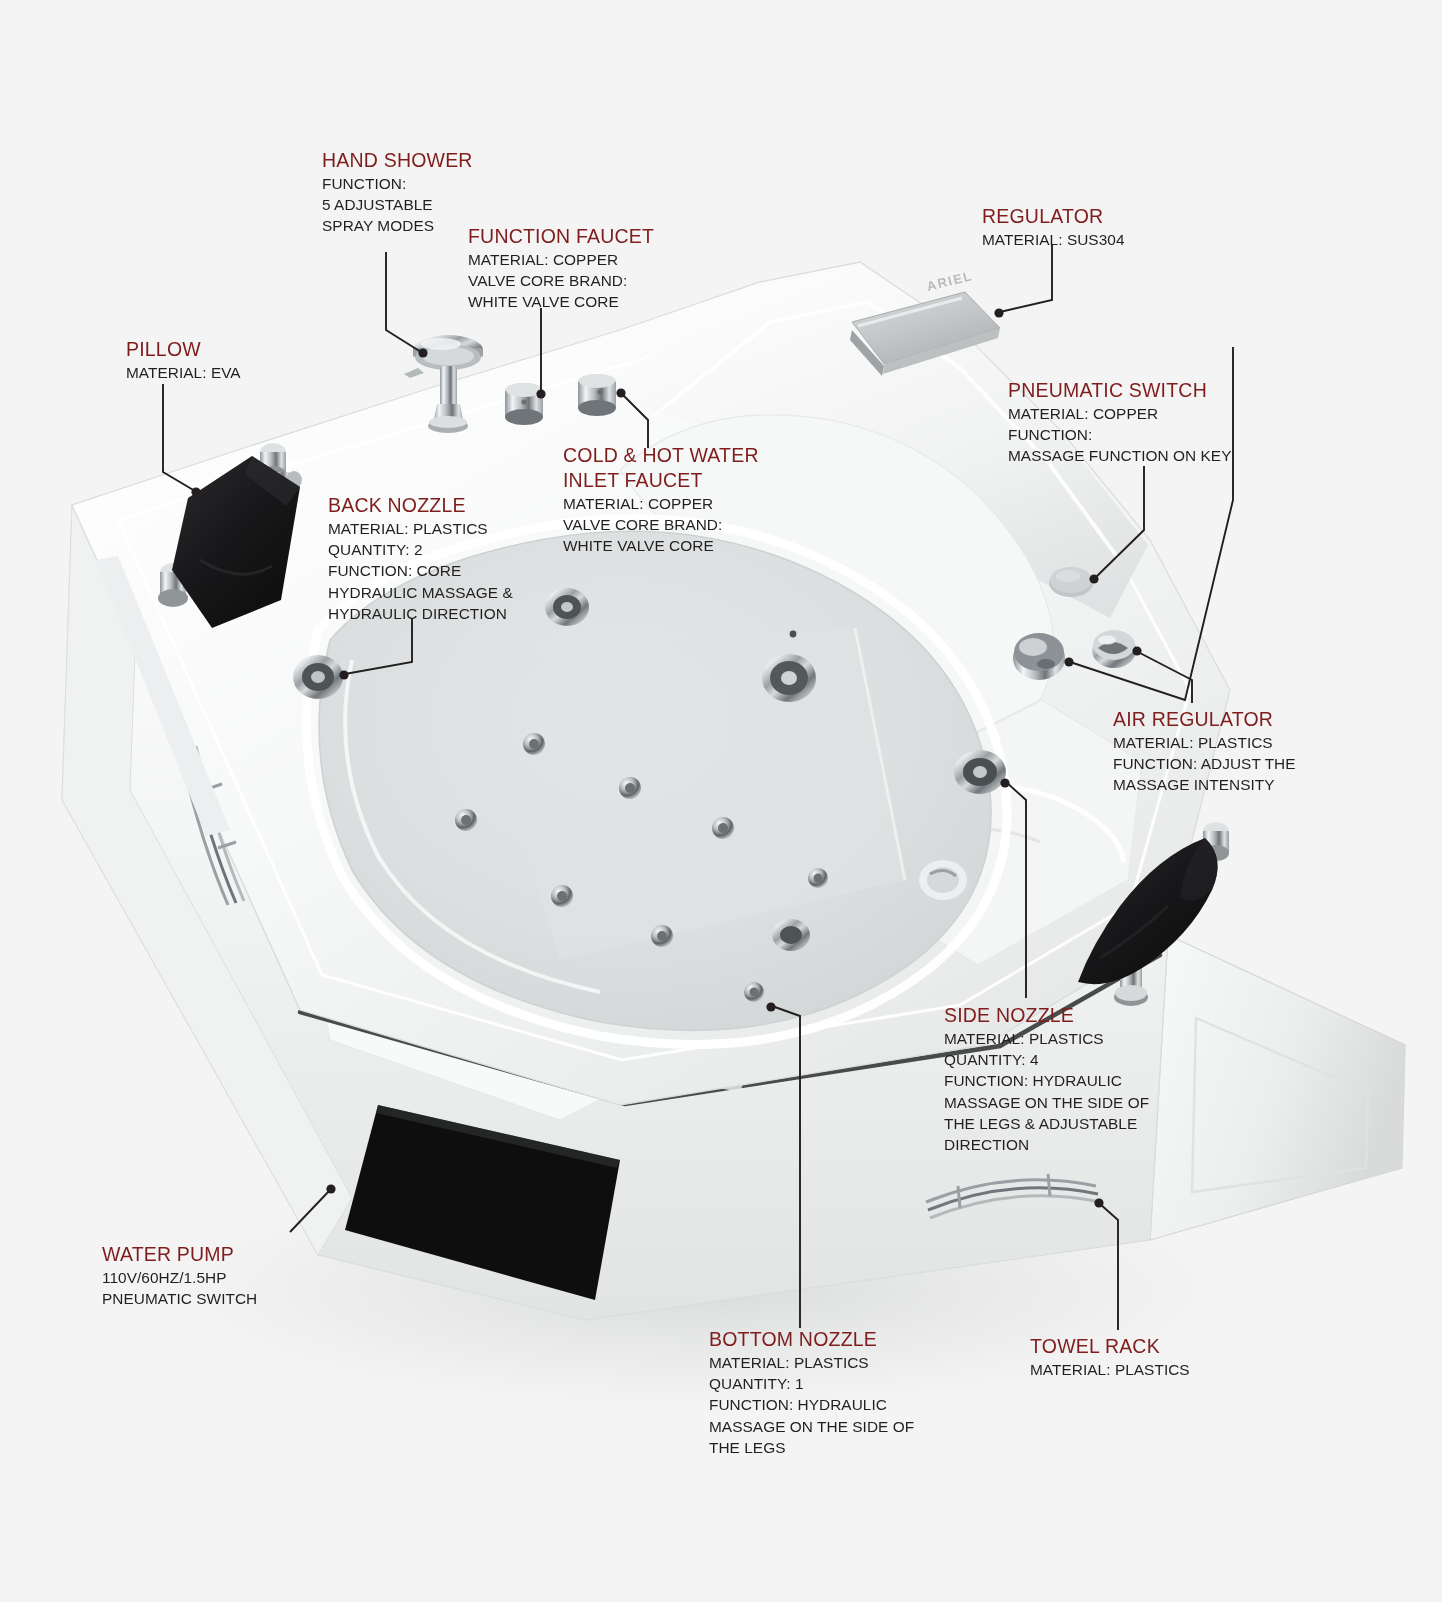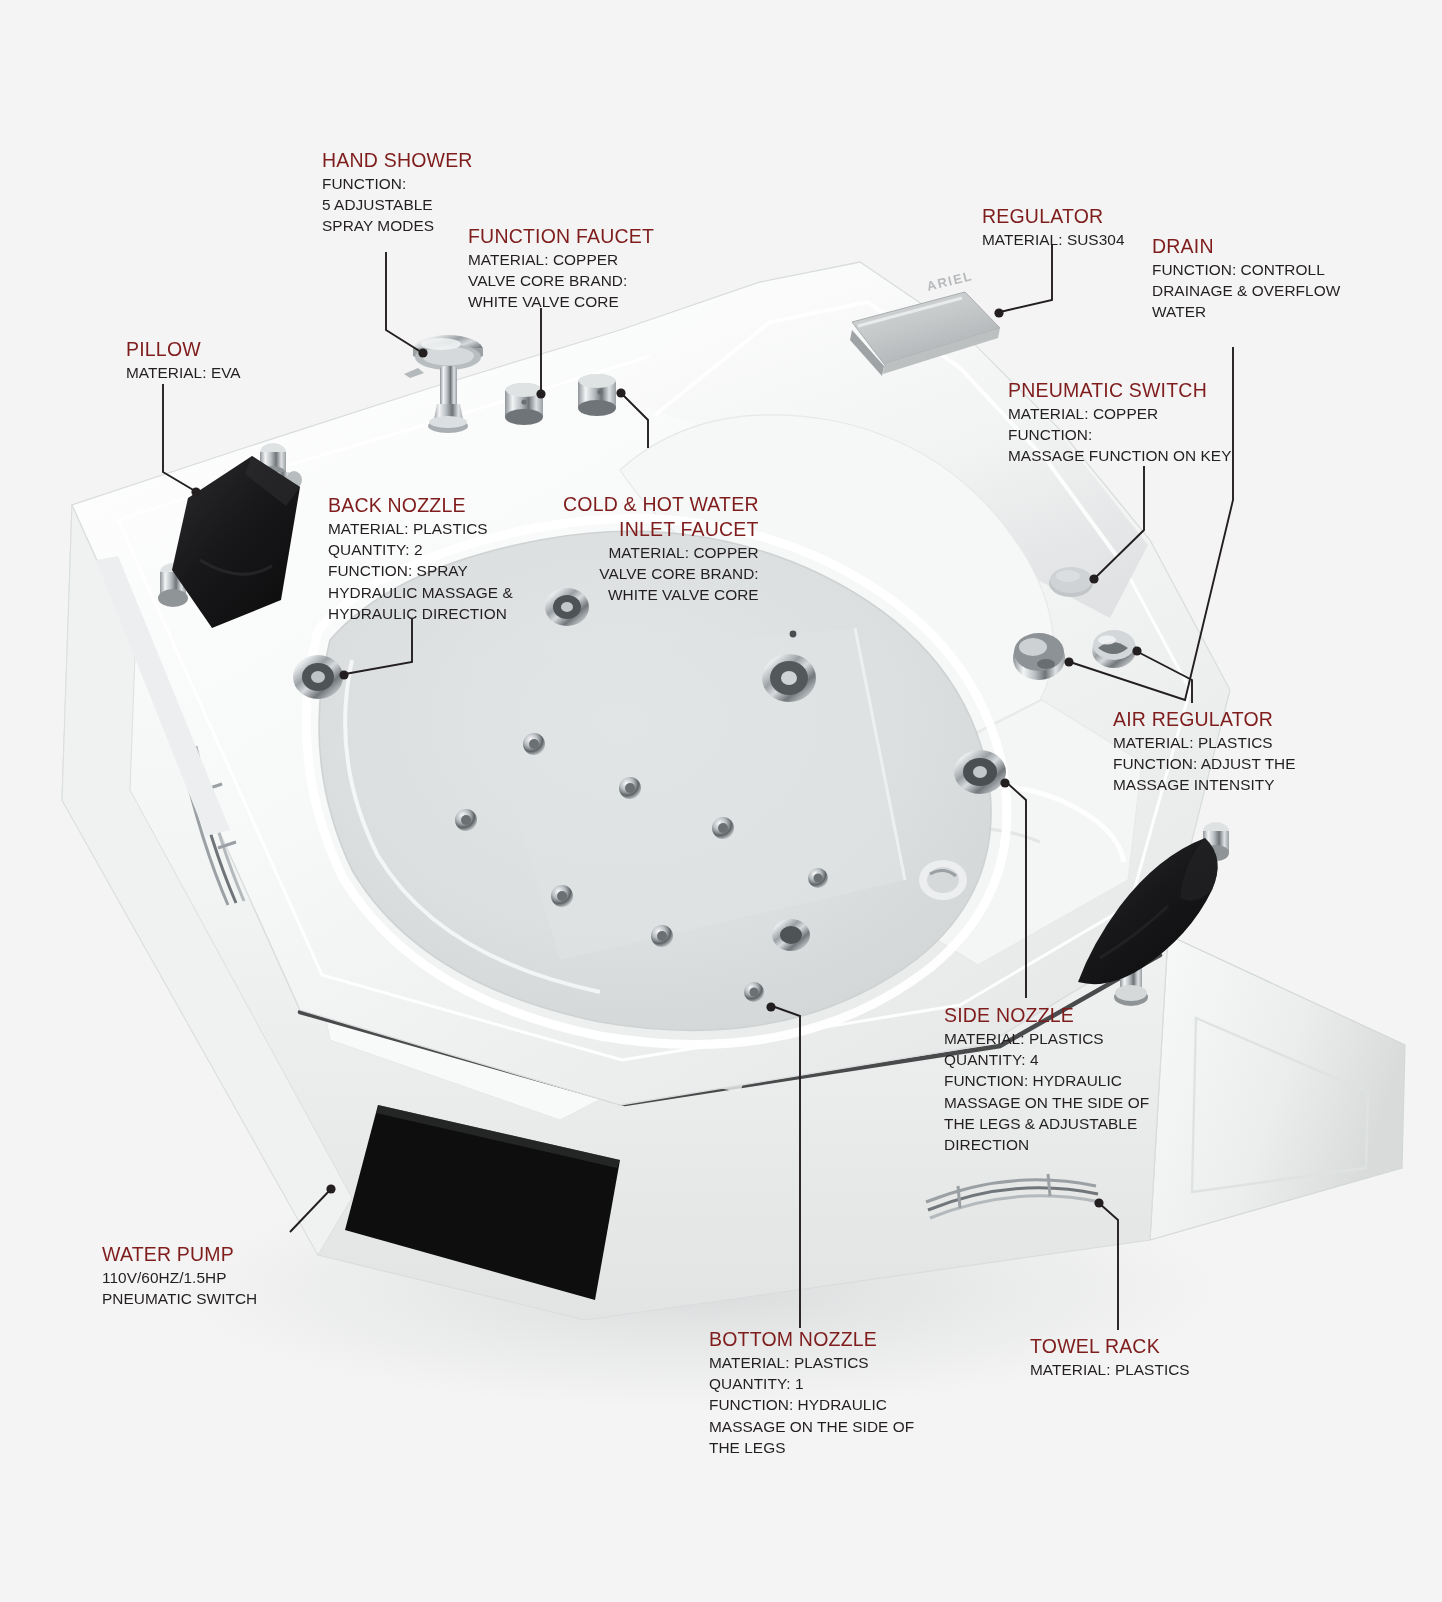--- a/index.html
+++ b/index.html
@@ -420,49 +420,43 @@
     <div class="c-line">MATERIAL: COPPER</div>
     <div class="c-line">VALVE CORE BRAND:</div>
     <div class="c-line">WHITE VALVE CORE</div>
   </div>
 
   <div class="callout" style="left:982px; top:204px;">
     <div class="c-title">REGULATOR</div>
     <div class="c-line">MATERIAL: SUS304</div>
   </div>
 
-  <div class="callout" style="left:1152px; top:234px;">
-    <div class="c-title">DRAIN</div>
-    <div class="c-line">FUNCTION: CONTROLL</div>
-    <div class="c-line">DRAINAGE &amp; OVERFLOW</div>
-    <div class="c-line">WATER</div>
-  </div>
 
   <div class="callout" style="left:1008px; top:378px;">
     <div class="c-title">PNEUMATIC SWITCH</div>
     <div class="c-line">MATERIAL: COPPER</div>
     <div class="c-line">FUNCTION:</div>
     <div class="c-line">MASSAGE FUNCTION ON KEY</div>
   </div>
 
   <div class="callout" style="left:126px; top:337px;">
     <div class="c-title">PILLOW</div>
     <div class="c-line">MATERIAL: EVA</div>
   </div>
 
   <div class="callout" style="left:328px; top:493px;">
     <div class="c-title">BACK NOZZLE</div>
     <div class="c-line">MATERIAL: PLASTICS</div>
     <div class="c-line">QUANTITY: 2</div>
-    <div class="c-line">FUNCTION: SPRAY</div>
+    <div class="c-line">FUNCTION: CORE</div>
     <div class="c-line">HYDRAULIC MASSAGE &amp;</div>
     <div class="c-line">HYDRAULIC DIRECTION</div>
   </div>
 
-  <div class="callout" style="left:563px; top:492px;text-align:right;">
+  <div class="callout" style="left:563px; top:443px;">
     <div class="c-title">COLD &amp; HOT WATER</div>
     <div class="c-title">INLET FAUCET</div>
     <div class="c-line">MATERIAL: COPPER</div>
     <div class="c-line">VALVE CORE BRAND:</div>
     <div class="c-line">WHITE VALVE CORE</div>
   </div>
 
   <div class="callout" style="left:1113px; top:707px;">
     <div class="c-title">AIR REGULATOR</div>
     <div class="c-line">MATERIAL: PLASTICS</div>

